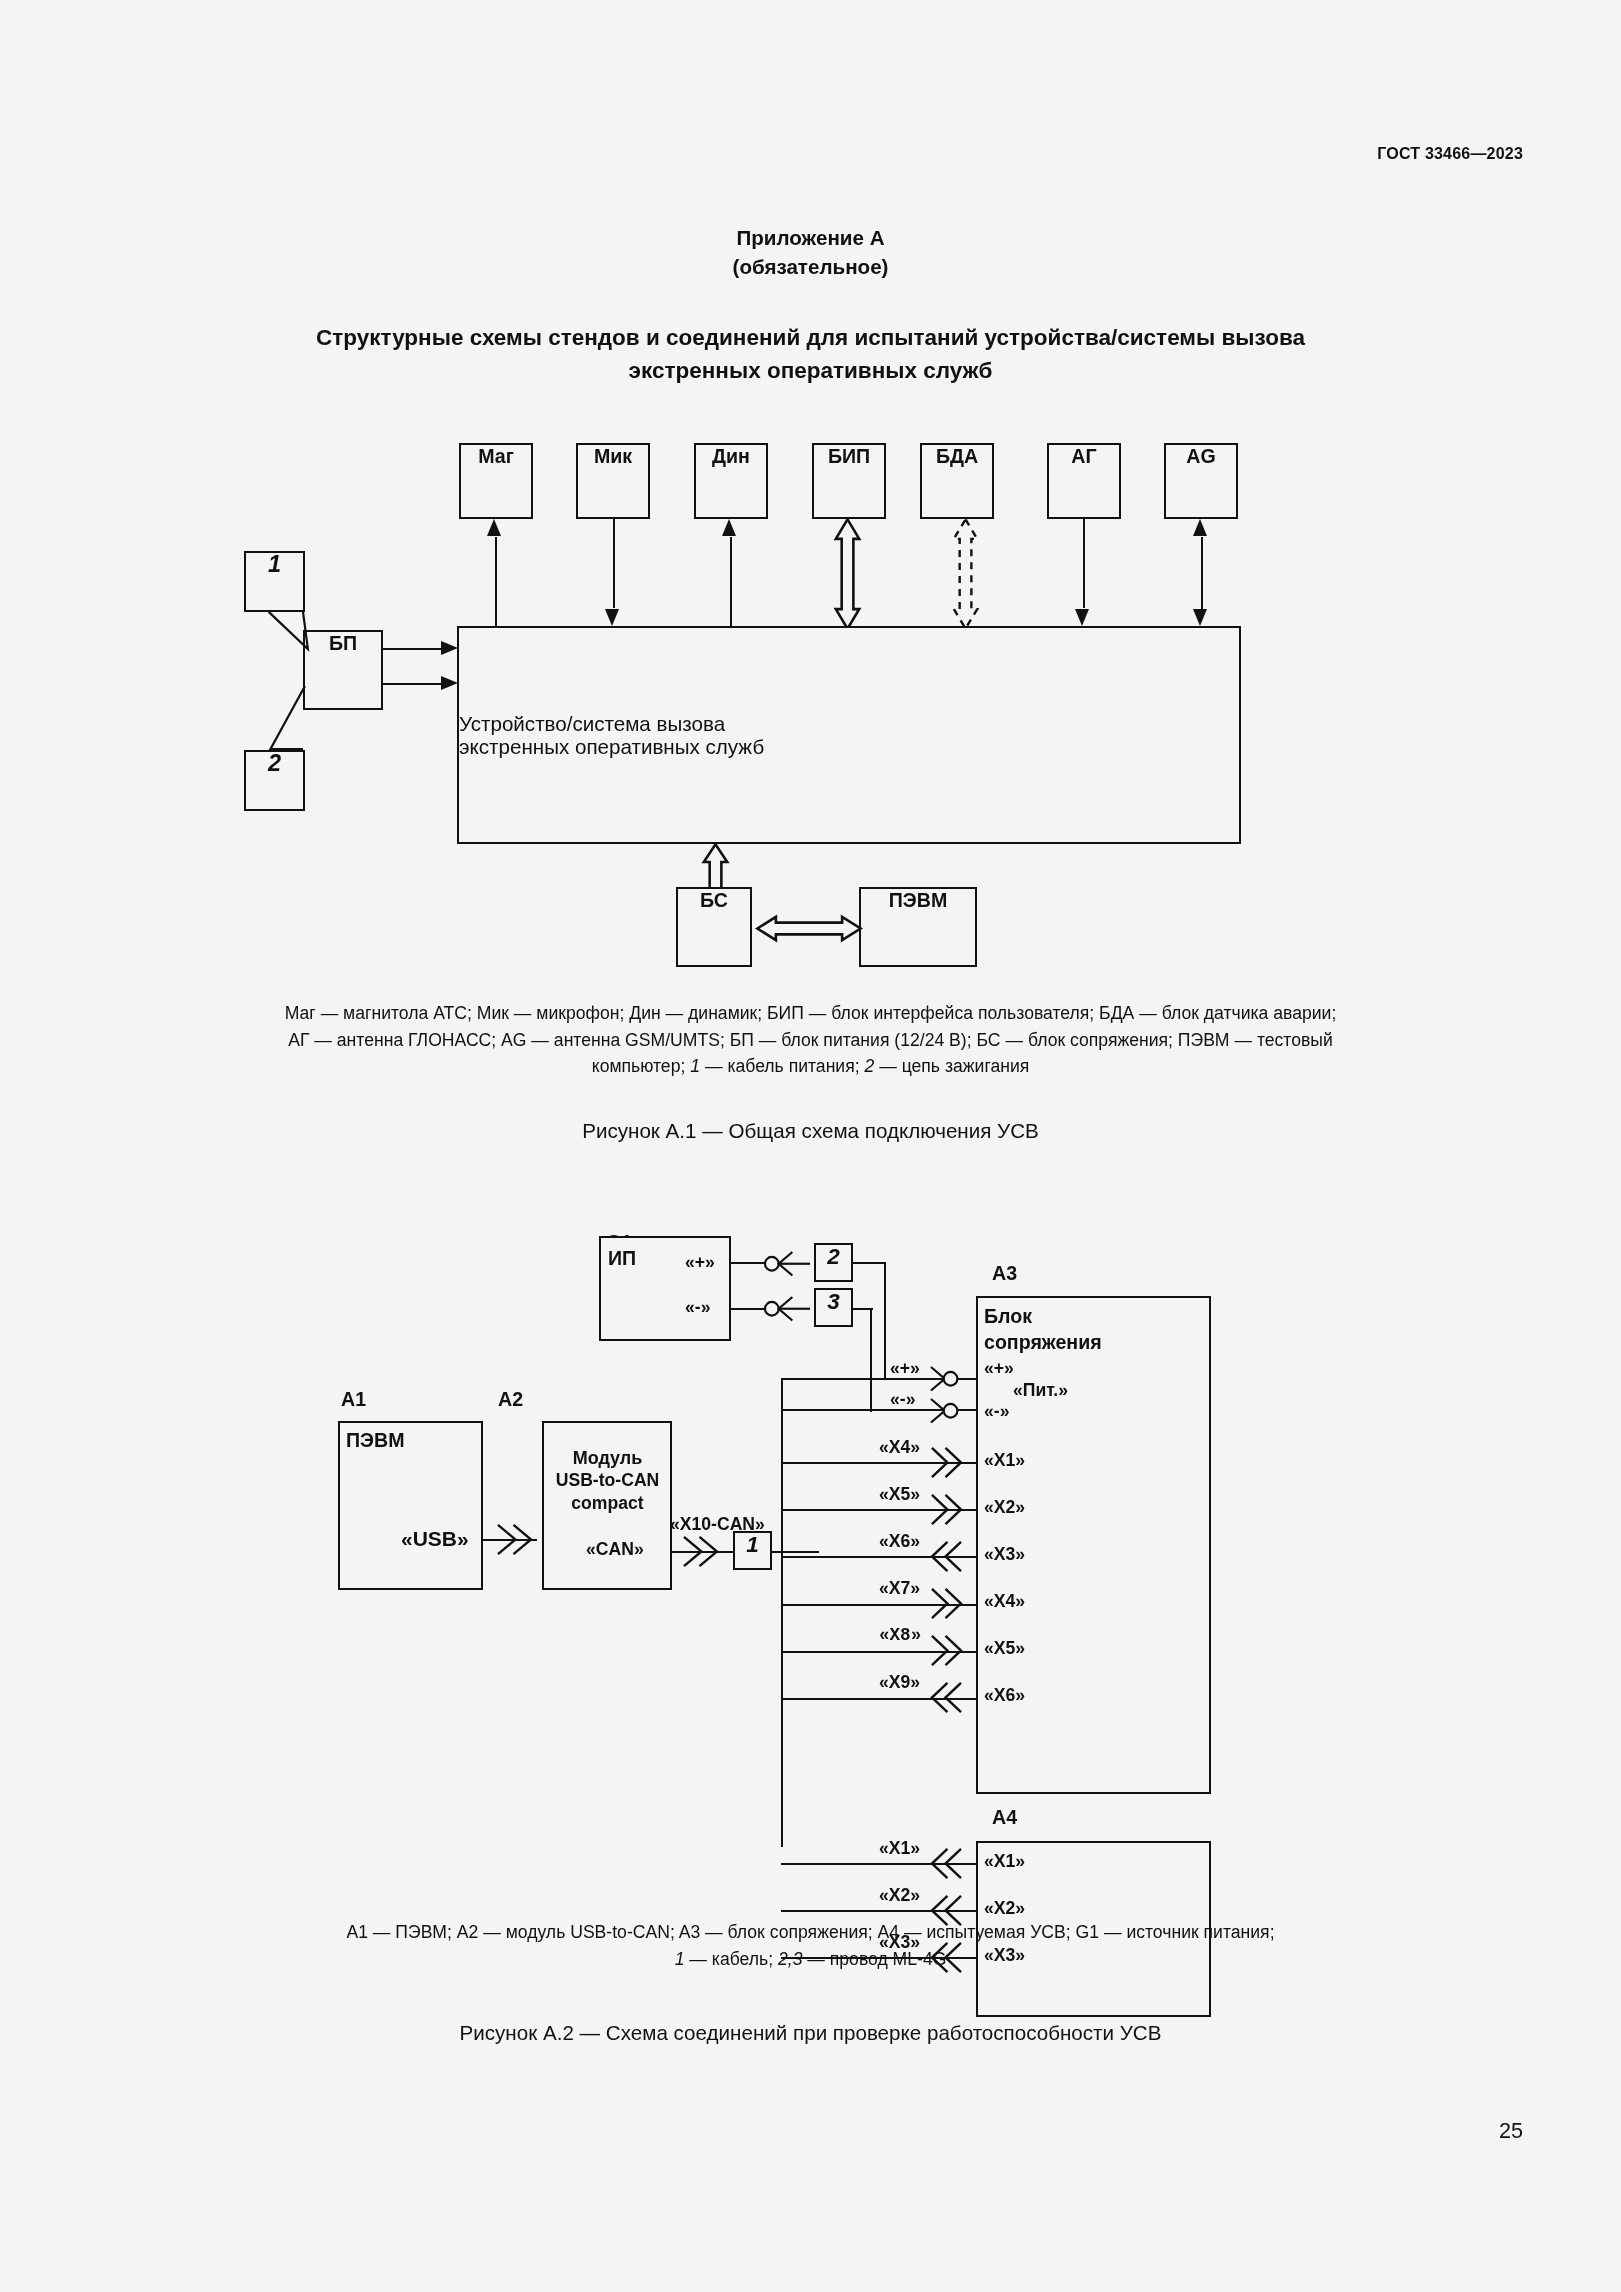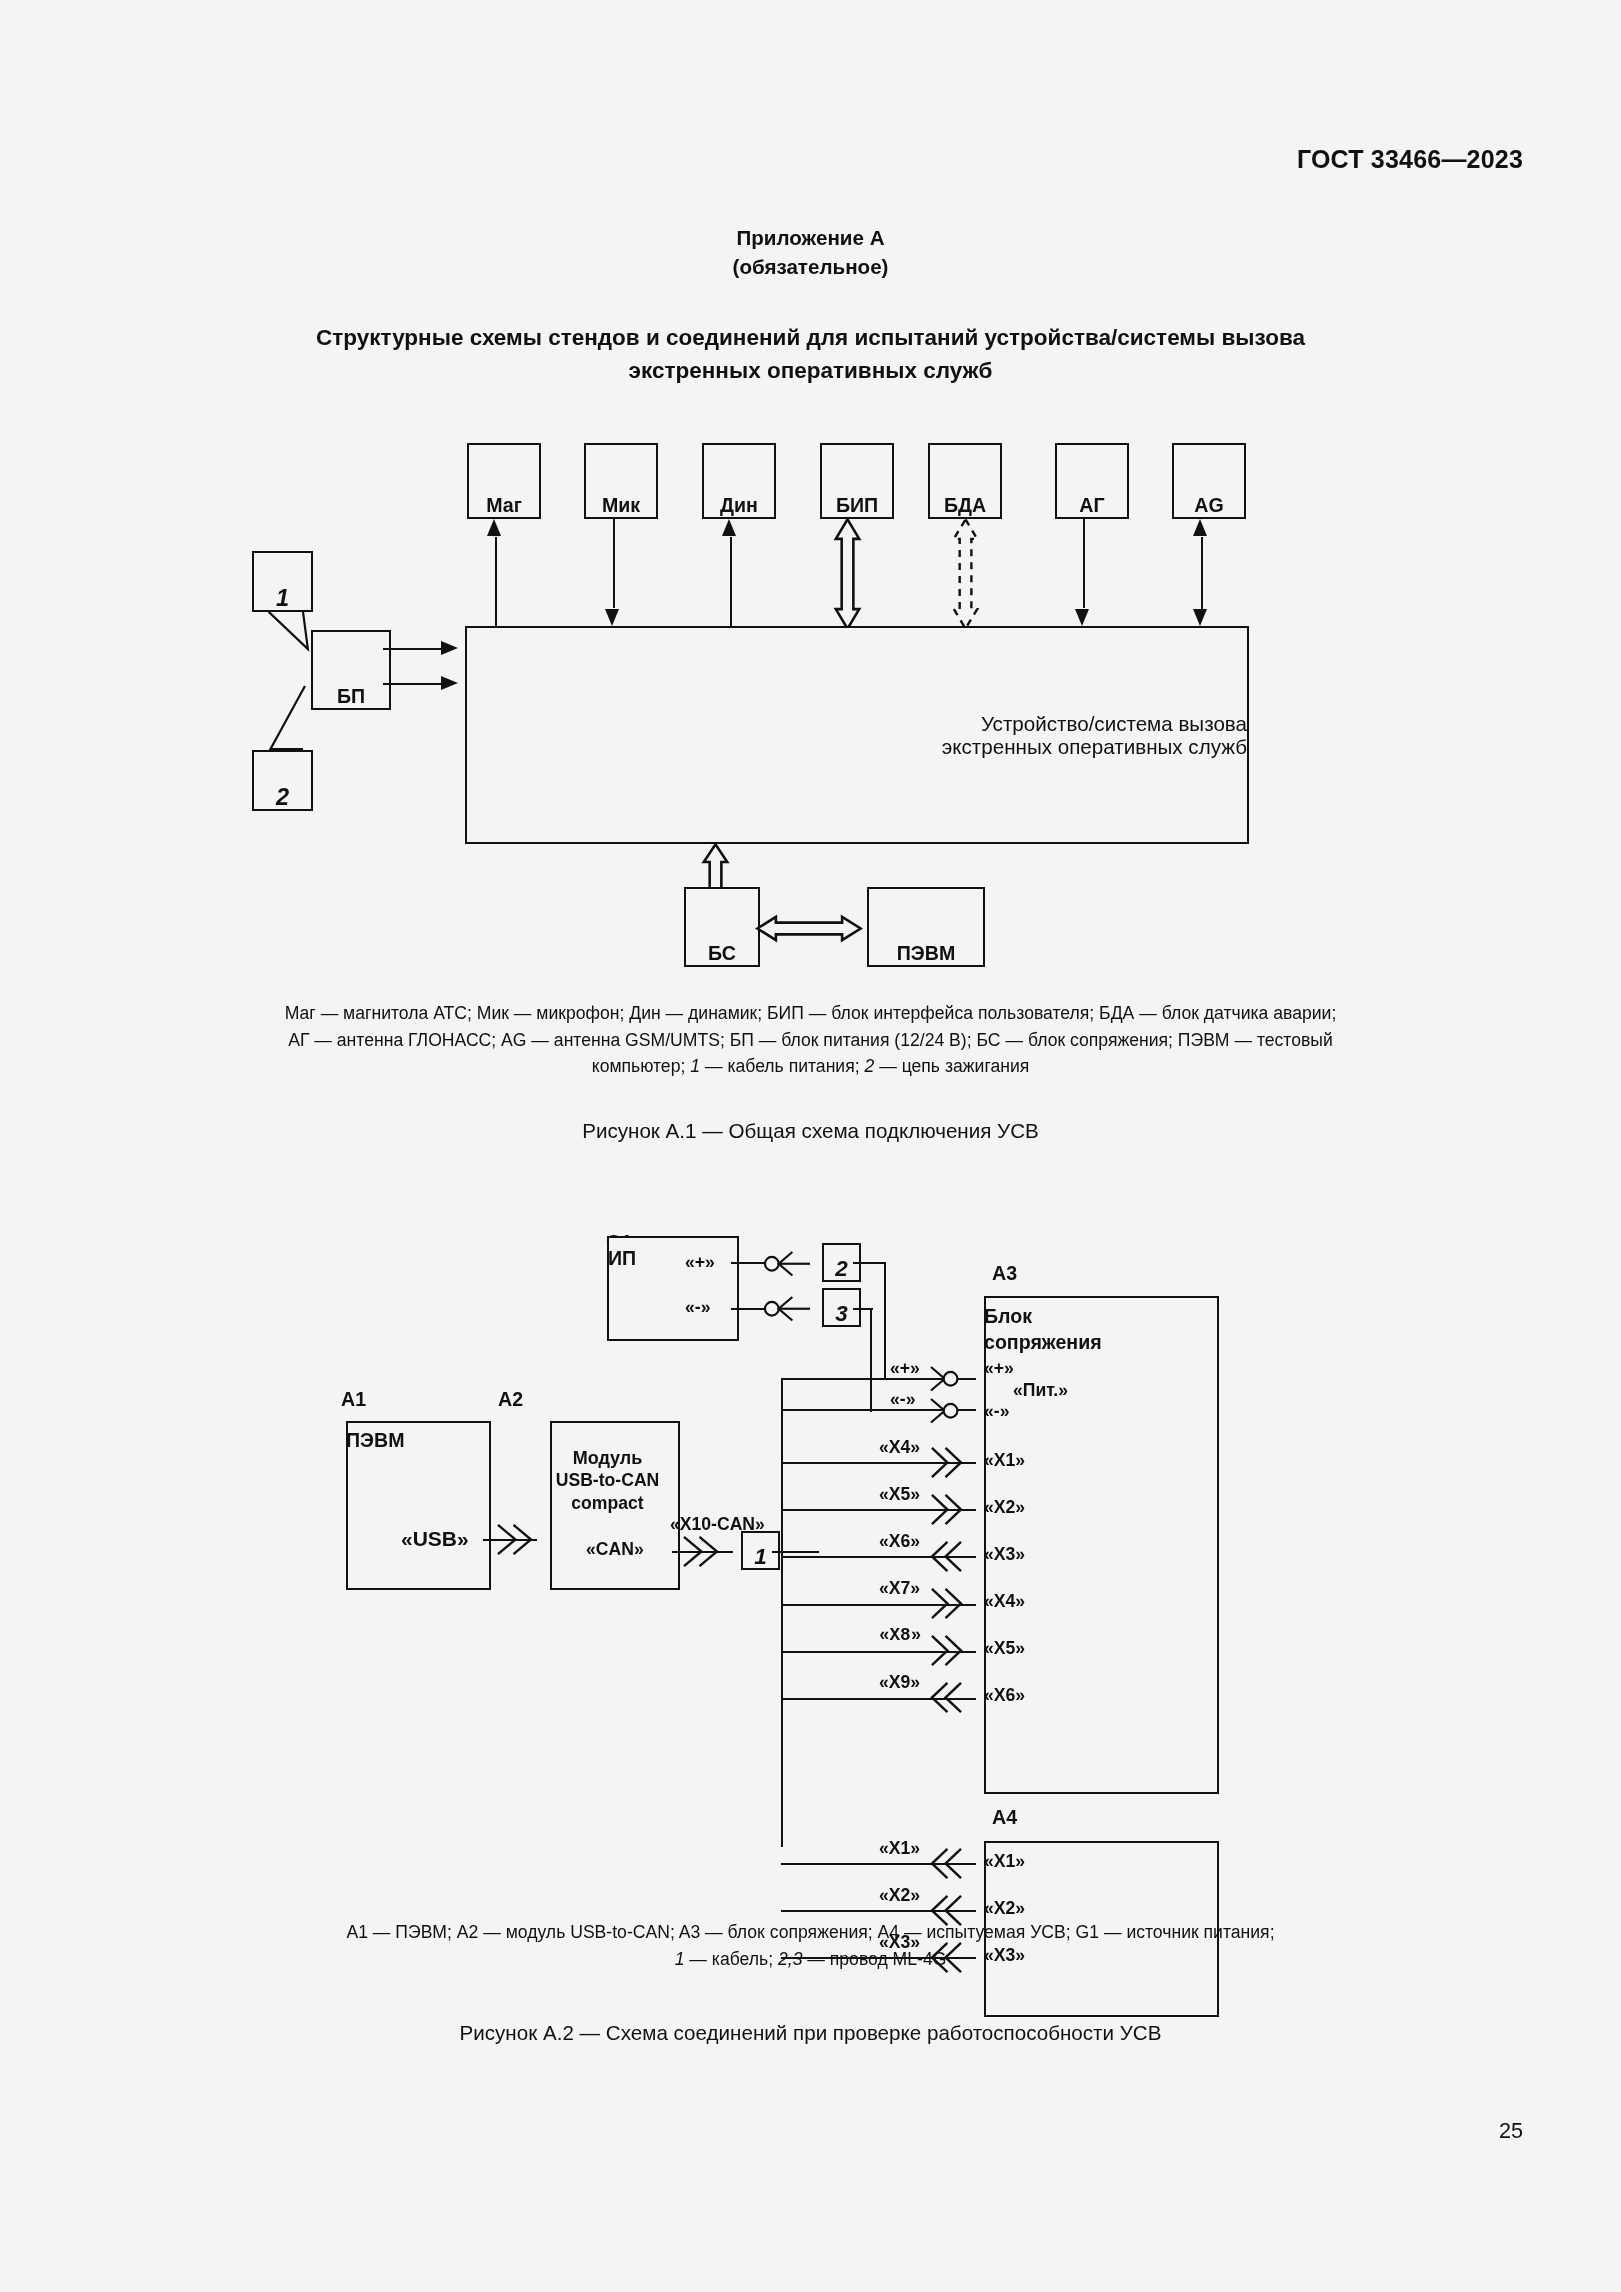--- a/index.html
+++ b/index.html
@@ -11,21 +11,21 @@
     position: relative;
     font-family: "Liberation Sans", sans-serif;
     color: #111;
     overflow: hidden;
   }
   .page { position: absolute; inset: 0; }
 
   
   .doc-header {
     position: absolute; top: 145px; right: 98px;
-    font-size: 25px; font-weight: bold; letter-spacing: 0.2px;
+    font-size: 16px; font-weight: bold; letter-spacing: 0.2px;
   }
   .page-number {
     position: absolute; bottom: 149px; right: 98px;
     font-size: 21.6px;
   }
 
   
   .annex-title {
     position: absolute; left: 0; right: 0; top: 223px;
     text-align: center; font-size: 20.6px; font-weight: bold; line-height: 29px;
@@ -33,22 +33,22 @@
   .main-title {
     position: absolute; left: 147px; right: 147px; top: 321px;
     text-align: center; font-size: 22.5px; font-weight: bold; line-height: 33px;
   }
 
   
   .diagram { position: absolute; }
   .box {
     position: absolute; box-sizing: border-box;
     border: 2.4px solid #111; background: #f4f4f4;
-    display: flex; align-items: flex-end; justify-content: center;
-    font-size: 19.6px; font-weight: bold; text-align: center; line-height: 23.5px; margin-left: 8px;
+    display: flex; align-items: flex-start; justify-content: center;
+    font-size: 19.6px; font-weight: bold; text-align: center; line-height: 23.5px;
   }
   .box.thin { border-width: 2px; }
   .lbl { position: absolute; font-size: 19.6px; font-weight: bold; white-space: nowrap; }
   .ln { position: absolute; background: #111; }
   .ln.h { height: 2.4px; }
   .ln.v { width: 2.4px; }
   .ln.thin.h { height: 2px; }
   .ln.thin.v { width: 2px; }
 
   

